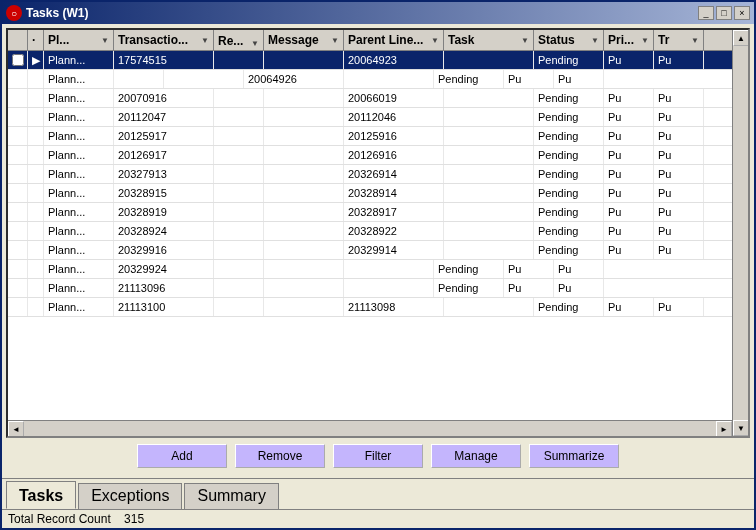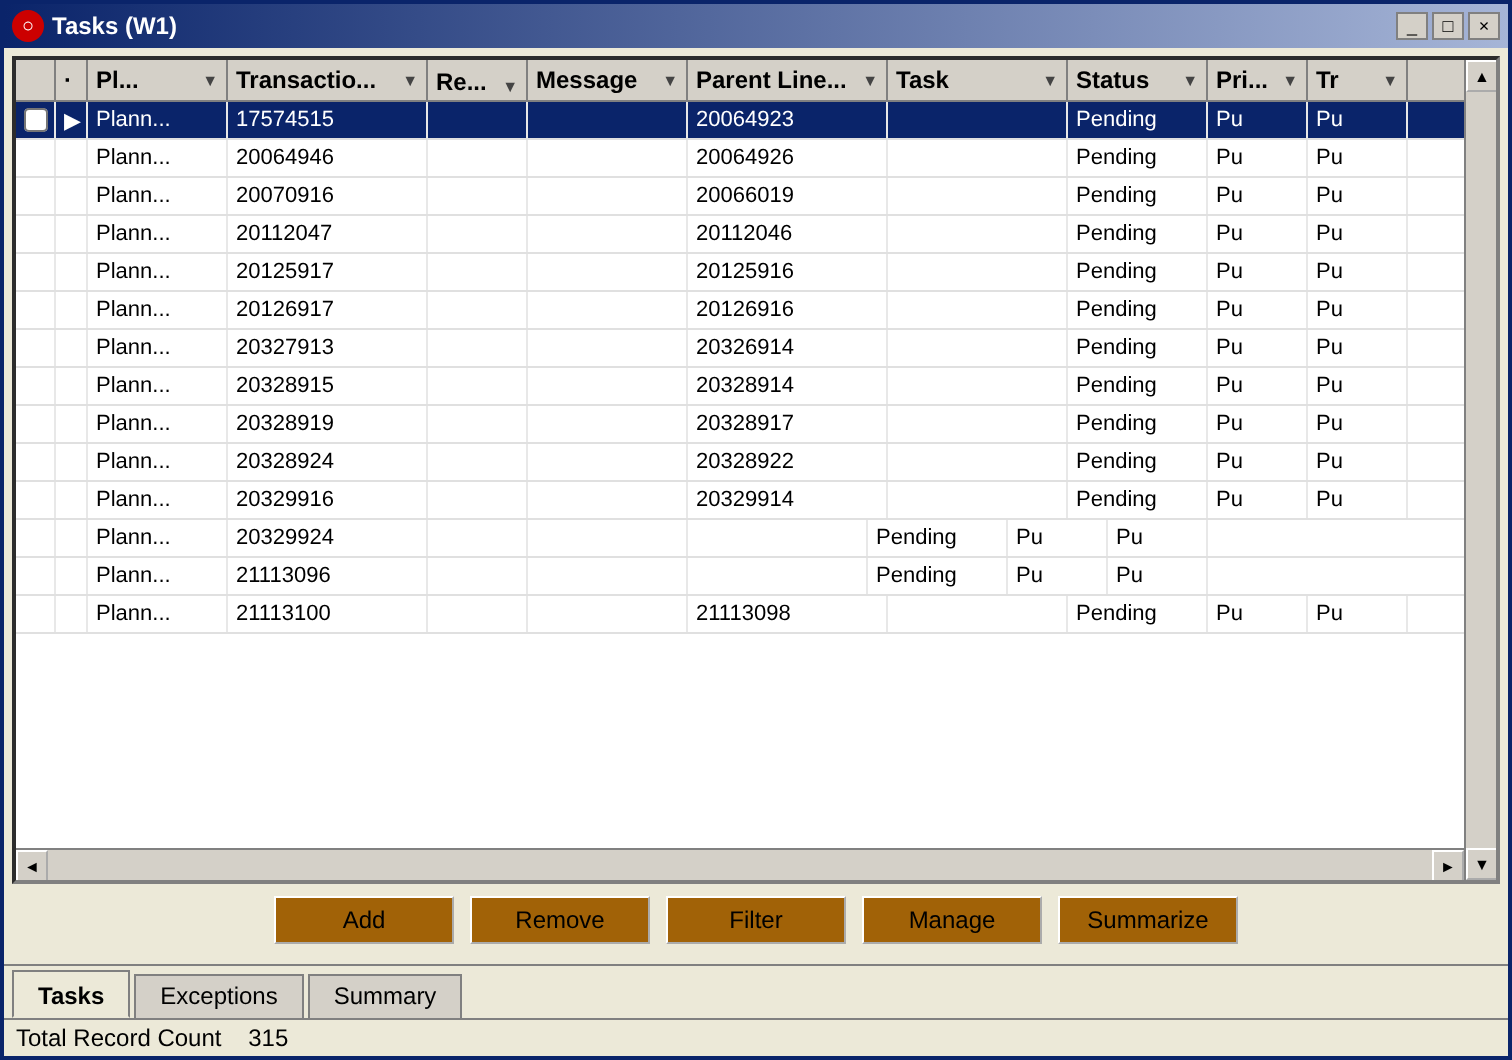--- a/index.html
+++ b/index.html
@@ -206,21 +206,21 @@
       display: flex;
       justify-content: center;
       gap: 8px;
       padding: 6px 0;
       flex-shrink: 0;
     }
 
     .action-btn {
       width: 90px;
       height: 24px;
-      background: #a16207;
+      background: #c4b5fd;
       border: 1px outset #fff;
       cursor: pointer;
       font-size: 12px;
       display: flex;
       align-items: center;
       justify-content: center;
     }
 
     .tabs-bar {
       display: flex;
@@ -231,21 +231,21 @@
       gap: 2px;
       padding-left: 4px;
     }
 
     .tab {
       padding: 3px 12px;
       background: #d4d0c8;
       border: 1px solid #808080;
       border-bottom: none;
       cursor: pointer;
-      font-size: 12px;
+      font-size: 16px;
       margin-top: 2px;
     }
 
     .tab.active {
       background: #ece9d8;
       border-bottom: 1px solid #ece9d8;
       margin-top: 0;
       padding-top: 5px;
       font-weight: bold;
     }
@@ -389,21 +389,20 @@
                 <div class="cell col-6">20064923</div>
                 <div class="cell col-7"></div>
                 <div class="cell col-8">Pending</div>
                 <div class="cell col-9">Pu</div>
                 <div class="cell col-10">Pu</div>
               </div>
               <div class="table-row">
                 <div class="cell col-0 cell-checkbox"></div>
                 <div class="cell col-1"></div>
                 <div class="cell col-2">Plann...</div>
-                <div class="cell col-3">20064946</div>
                 <div class="cell col-4"></div>
                 <div class="cell col-5"></div>
                 <div class="cell col-6">20064926</div>
                 <div class="cell col-7"></div>
                 <div class="cell col-8">Pending</div>
                 <div class="cell col-9">Pu</div>
                 <div class="cell col-10">Pu</div>
               </div>
               <div class="table-row">
                 <div class="cell col-0 cell-checkbox"></div>

